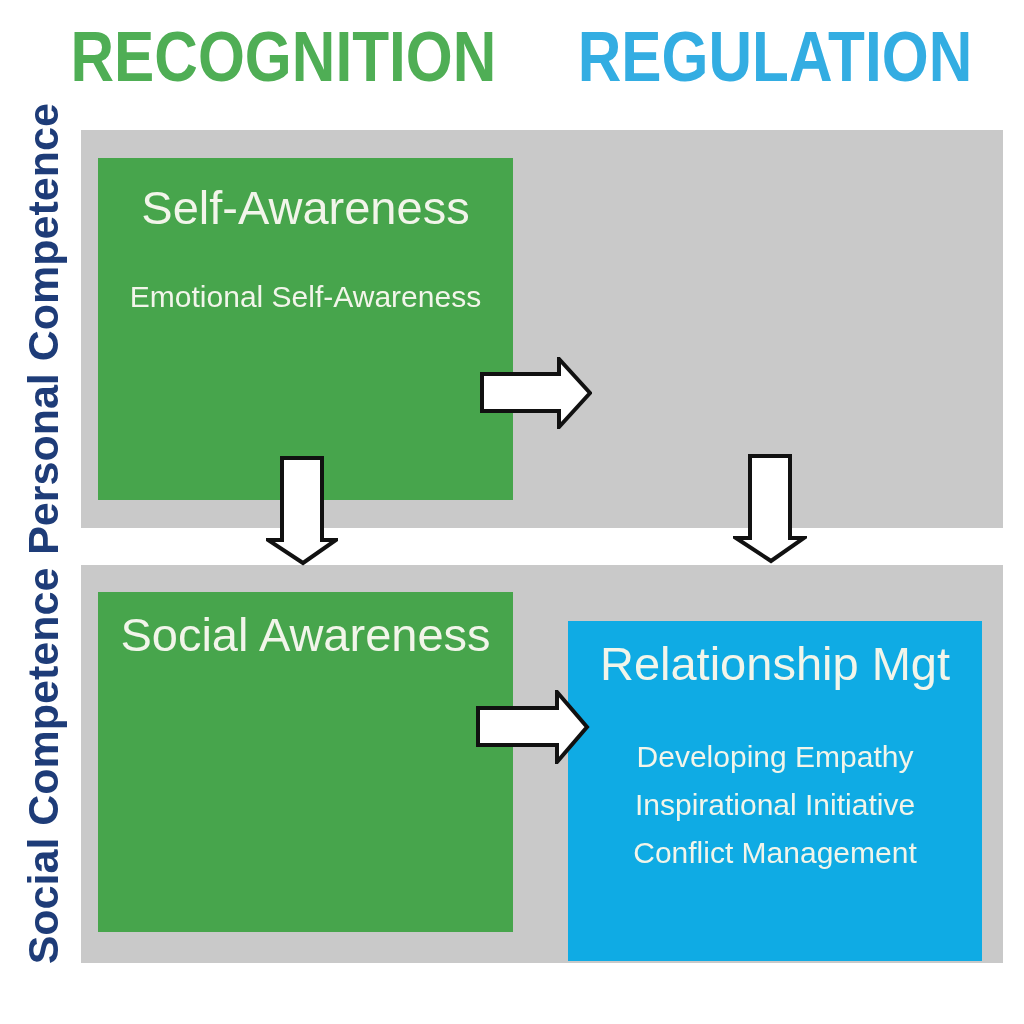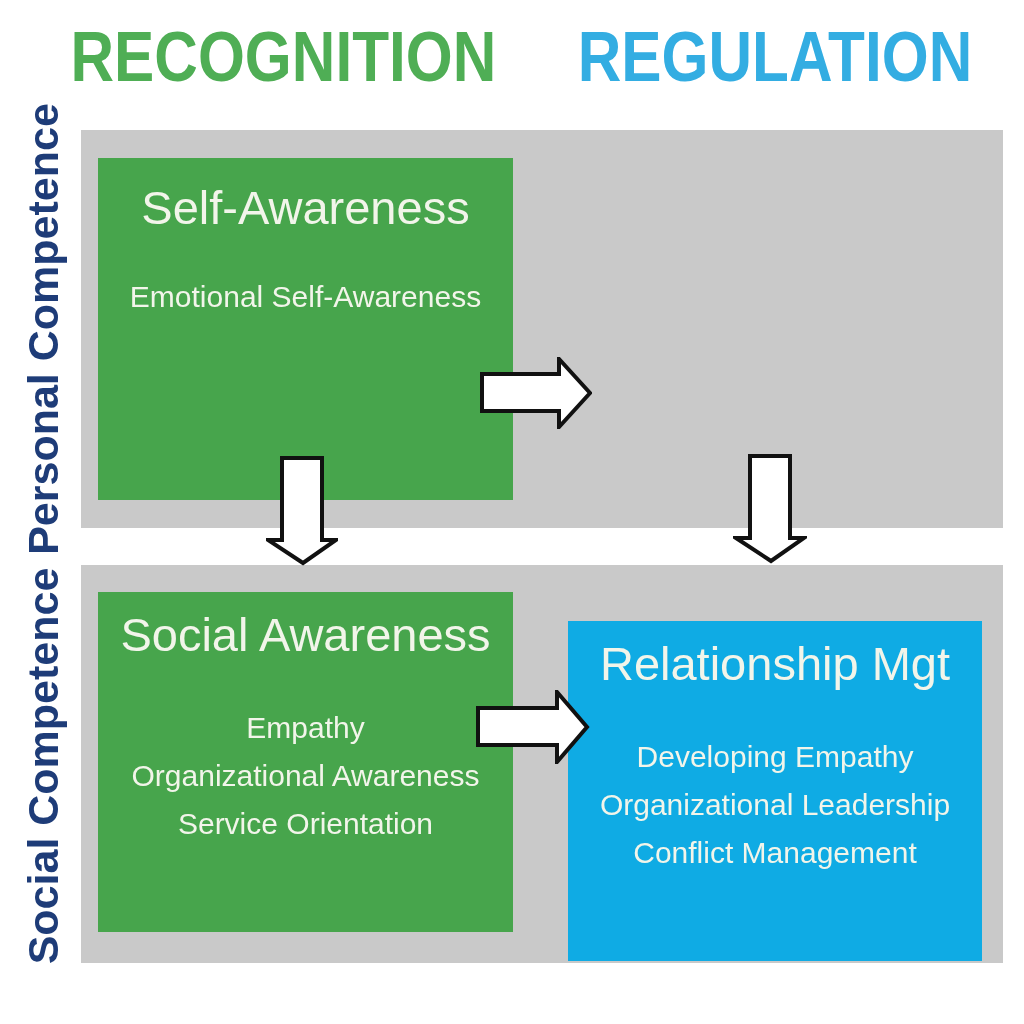--- a/index.html
+++ b/index.html
@@ -120,32 +120,27 @@
   <div class="quad green row-top q-self-awareness">
     <div class="q-title">Self-Awareness</div>
     <div class="q-items">
       <div class="q-item">Emotional Self-Awareness</div>
     </div>
   </div>
 
 
   <div class="quad green row-bottom q-social-awareness">
     <div class="q-title">Social Awareness</div>
-    <div class="q-items">
-      <div class="q-item">Empathy</div>
-      <div class="q-item">Organizational Awareness</div>
-      <div class="q-item">Service Orientation</div>
-    </div>
   </div>
 
   <div class="quad blue row-bottom q-relationship">
     <div class="q-title">Relationship Mgt</div>
     <div class="q-items">
       <div class="q-item">Developing Empathy</div>
-      <div class="q-item">Organizational Leadership</div>
+      <div class="q-item">Inspirational Initiative</div>
       <div class="q-item">Conflict Management</div>
     </div>
   </div>
 
   <svg class="arrow right-top" width="112" height="72" viewBox="0 0 112 72" aria-hidden="true">
     <polygon points="2,17 79,17 79,2 110,36 79,70 79,54 2,54"></polygon>
   </svg>
 
   <svg class="arrow down-left" width="72" height="110" viewBox="0 0 72 110" aria-hidden="true">
     <polygon points="16,2 56,2 56,84 70,84 37,107 2,84 16,84"></polygon>

